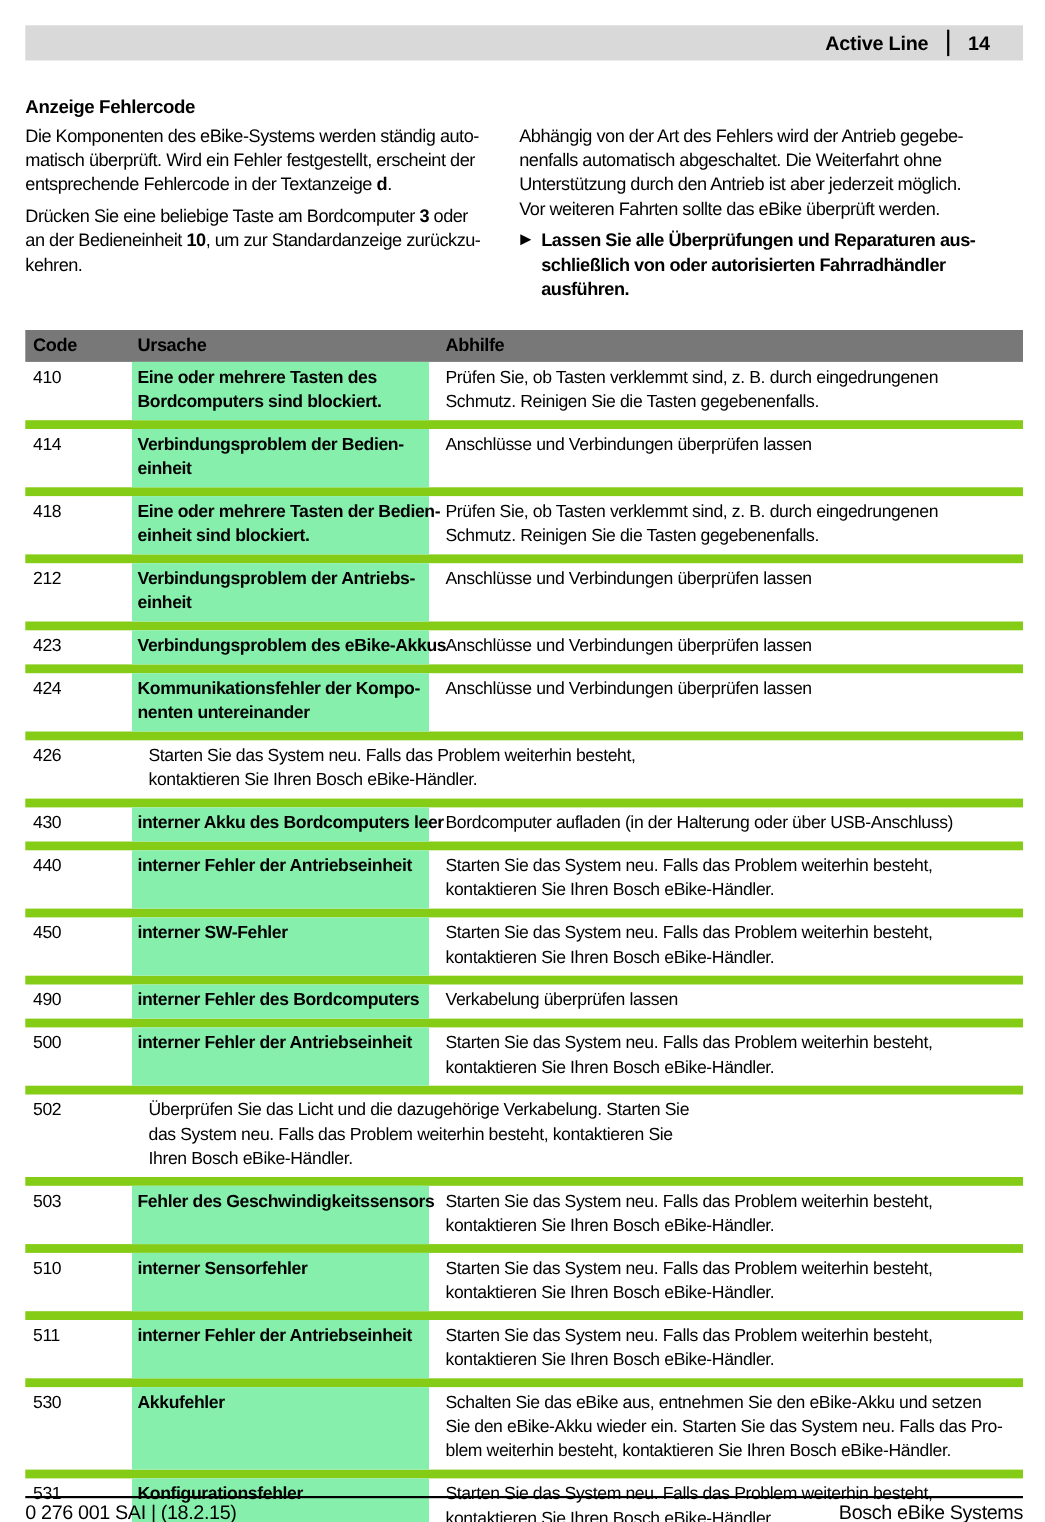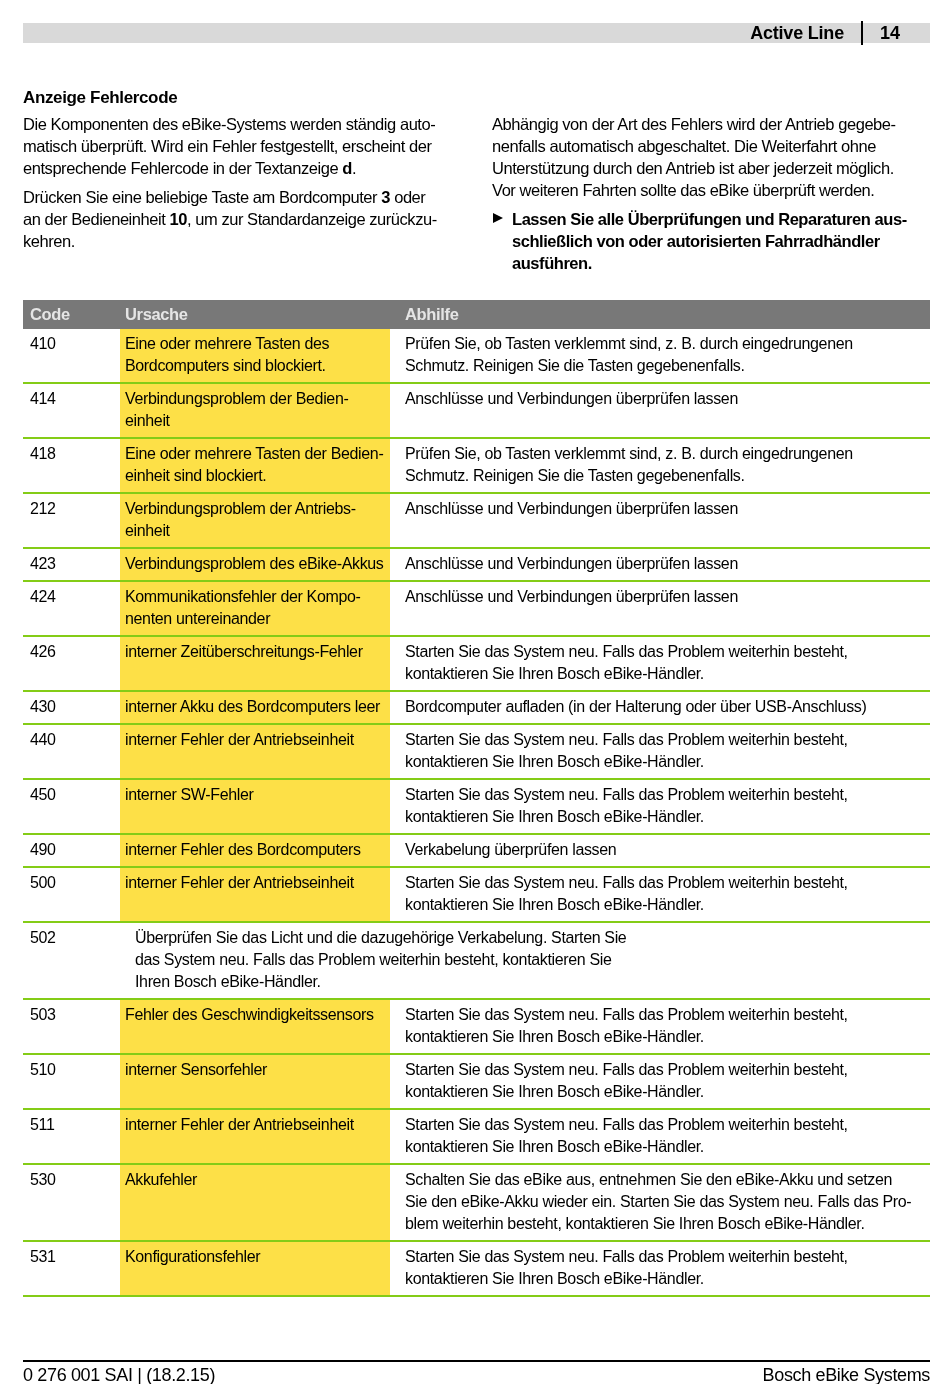--- a/index.html
+++ b/index.html
@@ -1,51 +1,51 @@
 <!DOCTYPE html>
 <html><head>
 <meta charset="utf-8">
 <style>
   html,body{margin:0;padding:0;}
   body{
     width:950px;height:1384px;background:#ffffff;color:#000;
     font-family:"Liberation Sans",sans-serif;position:relative;overflow:hidden;
   }
   .topbar{
-    position:absolute;left:23px;top:23px;width:907px;height:20px;
+    position:absolute;left:23px;top:23px;width:907px;height:32px;
     background:#d9d9d9;display:flex;align-items:center;justify-content:flex-end;
     box-sizing:border-box;
   }
   .product{font-weight:bold;font-size:18px;letter-spacing:-0.2px;}
   .hdr-divider{width:2px;height:24px;background:#000;margin:0 17px;}
   .pagenum{font-weight:bold;font-size:18px;margin-right:30px;}
   .title{
     position:absolute;left:23px;top:88px;margin:0;
     font-size:17px;font-weight:bold;letter-spacing:-0.35px;
   }
-  .cols{position:absolute;left:23px;top:113px;width:907px;display:flex;gap:32px;}
+  .cols{position:absolute;left:23px;top:113px;width:907px;display:flex;gap:12px;}
   .col{width:437px;}
   .pre{white-space:pre;font-size:16.5px;line-height:22px;letter-spacing:-0.45px;margin:0 0 7px 0;}
   .bold{font-weight:bold;}
   .bullet{display:flex;margin-top:3px;}
   .tri{
     width:0;height:0;flex:0 0 auto;
     border-left:10px solid #000;border-top:5.5px solid transparent;border-bottom:5.5px solid transparent;
     margin:5px 9px 0 1px;
   }
   .etable{position:absolute;left:23px;top:300px;width:907px;font-size:16px;letter-spacing:-0.35px;}
   .thead,.trow{display:grid;grid-template-columns:97px 270px 1fr;}
   .thead{
-    background:#787878;color:#e5e5e5;font-weight:bold;height:29px;align-items:center;font-size:16.5px;
-  }
-  .trow{border-bottom:2px solid #84cc16;}
+    background:#787878;color:#000000;font-weight:bold;height:29px;align-items:center;font-size:16.5px;
+  }
+  .trow{border-bottom:8px solid #84cc16;}
   .c{padding:4px 0 5px 0;box-sizing:border-box;}
   .c.code{padding-left:7px;}
   .c.ursache{padding-left:5px;}
-  .trow .c.ursache{background:#fde047;}
+  .trow .c.ursache{background:#86efac;font-weight:bold;}
   .c.abhilfe{padding-left:15px;}
   .trow .c{white-space:pre;line-height:22px;}
   .thead .c{padding-top:0;padding-bottom:0;}
   .footline{position:absolute;left:23px;top:1360px;width:907px;height:2px;background:#000;}
   .footer{
     position:absolute;left:23px;top:1365px;width:907px;display:flex;
     justify-content:space-between;font-size:18px;letter-spacing:-0.35px;
   }
 </style>
 </head>
@@ -122,21 +122,20 @@
         <div class="c abhilfe">Anschlüsse und Verbindungen überprüfen lassen</div>
       </div>
       <div class="trow">
         <div class="c code">424</div>
         <div class="c ursache">Kommunikationsfehler der Kompo-
 nenten untereinander</div>
         <div class="c abhilfe">Anschlüsse und Verbindungen überprüfen lassen</div>
       </div>
       <div class="trow">
         <div class="c code">426</div>
-        <div class="c ursache">interner Zeitüberschreitungs-Fehler</div>
         <div class="c abhilfe">Starten Sie das System neu. Falls das Problem weiterhin besteht,
 kontaktieren Sie Ihren Bosch eBike-Händler.</div>
       </div>
       <div class="trow">
         <div class="c code">430</div>
         <div class="c ursache">interner Akku des Bordcomputers leer</div>
         <div class="c abhilfe">Bordcomputer aufladen (in der Halterung oder über USB-Anschluss)</div>
       </div>
       <div class="trow">
         <div class="c code">440</div>

